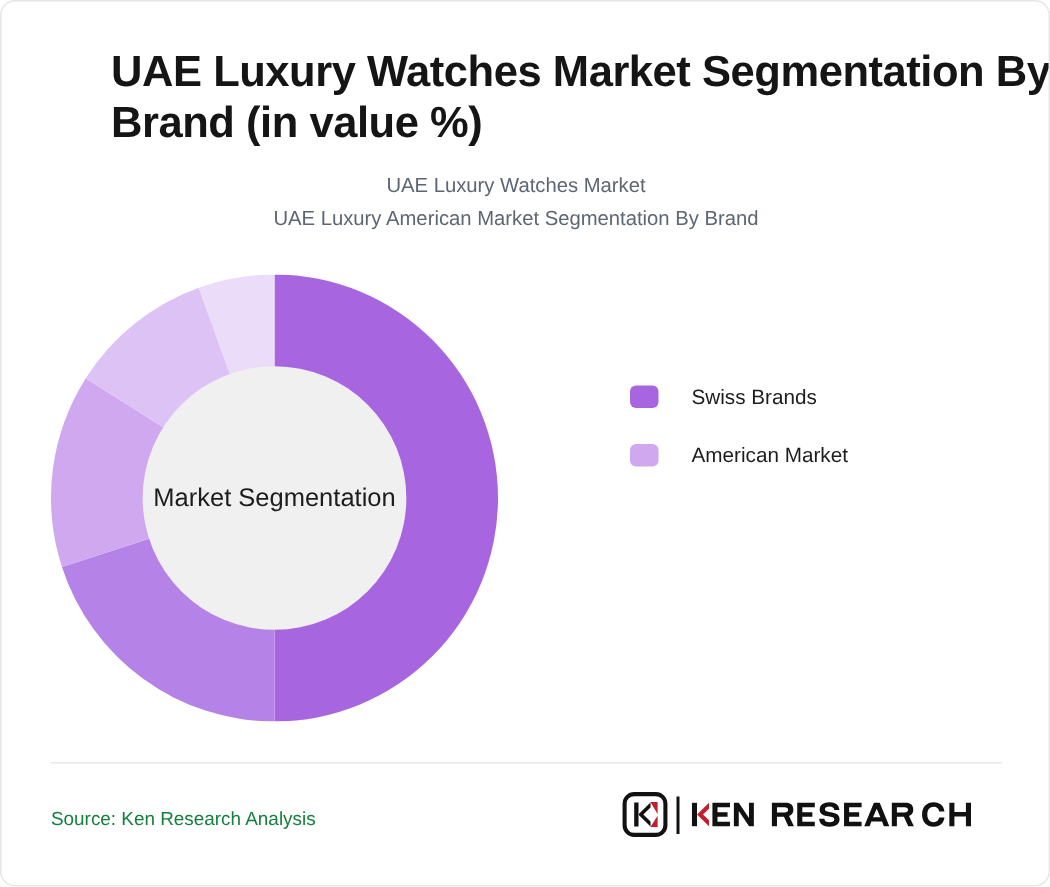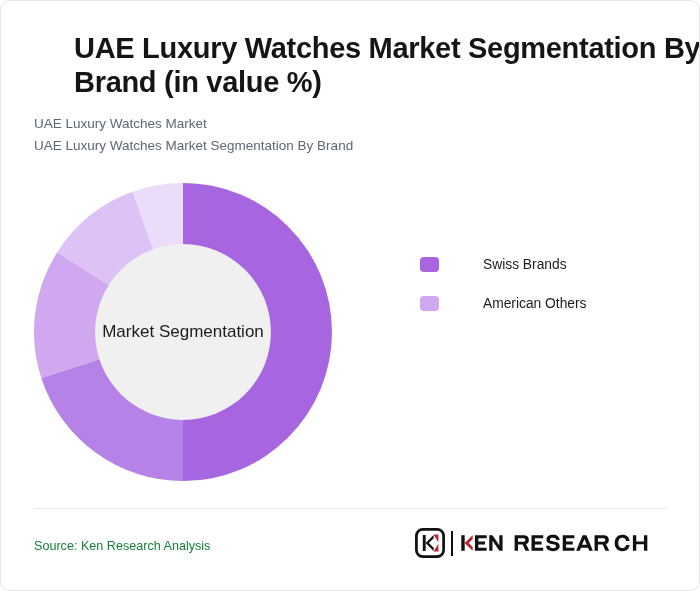--- a/index.html
+++ b/index.html
@@ -37,21 +37,21 @@
   }
   #subtitle {
     position: absolute;
     left: 33px;
     top: 112px;
     width: 620px;
     font-size: 13.5px;
     line-height: 1.62;
     color: #5d6673;
   }
-  #subtitle div { white-space: nowrap; }
+  #subtitle div { white-space: nowrap; text-align: center; }
 
   
   #donut-wrap {
     position: absolute;
     left: 33px;
     top: 182px;
     width: 298px;
     height: 298px;
   }
   #donut-svg { display: block; width: 298px; height: 298px; }
@@ -78,21 +78,21 @@
     align-items: center;
     height: 38.7px;
   }
   .swatch {
     width: 19px;
     height: 15px;
     border-radius: 4px;
     flex: 0 0 auto;
   }
   .legend-label {
-    margin-left: 44px;
+    margin-left: 22px;
     font-size: 13.8px;
     color: #1d1d1d;
     white-space: nowrap;
   }
 
   
   #divider {
     position: absolute;
     left: 33px;
     top: 507px;
@@ -128,21 +128,21 @@
 </style>
 </head>
 <body>
 
 <div id="card" style="background: rgb(255, 255, 255); border-color: rgb(230, 230, 230);">
 
   <div id="title">UAE Luxury Watches Market Segmentation By Brand (in value %)</div>
 
   <div id="subtitle">
     <div>UAE Luxury Watches Market</div>
-    <div>UAE Luxury Watches Market Segmentation By Brand</div>
+    <div>UAE Luxury American Market Segmentation By Brand</div>
   </div>
 
   <div id="donut-wrap">
     <svg id="donut-svg" viewBox="0 0 298 298">
       <g id="donut-slices">
           <path d="M 149 149 L 149.00 0.00 A 149 149 0 0 1 149.00 298.00 Z" fill="#a865e0"></path>
           <path d="M 149 149 L 149.00 298.00 A 149 149 0 0 1 7.29 195.04 Z" fill="#b583e8"></path>
           <path d="M 149 149 L 7.29 195.04 A 149 149 0 0 1 23.20 69.16 Z" fill="#cfa8f0"></path>
           <path d="M 149 149 L 23.20 69.16 A 149 149 0 0 1 98.53 8.81 Z" fill="#ddc3f5"></path>
           <path d="M 149 149 L 98.53 8.81 A 149 149 0 0 1 149.00 0.00 Z" fill="#ebdcfa"></path>
@@ -152,21 +152,21 @@
     <div id="center-label">Market Segmentation</div>
   </div>
 
   <div id="legend">
       <div class="legend-row">
         <div class="swatch" style="background: rgb(168, 101, 224);"></div>
         <div class="legend-label">Swiss Brands</div>
       </div>
       <div class="legend-row">
         <div class="swatch" style="background: rgb(207, 168, 240);"></div>
-        <div class="legend-label">American Others</div>
+        <div class="legend-label">American Market</div>
       </div>
     </div>
 
   <div id="divider"></div>
 
   <div id="source">Source: Ken Research Analysis</div>
 
   <div id="logo">
     <svg id="logo-mark" viewBox="0 0 40 40">
       <rect x="3" y="3" width="34" height="34" rx="8" ry="8" fill="none" stroke="#111111" stroke-width="3.4"></rect>

